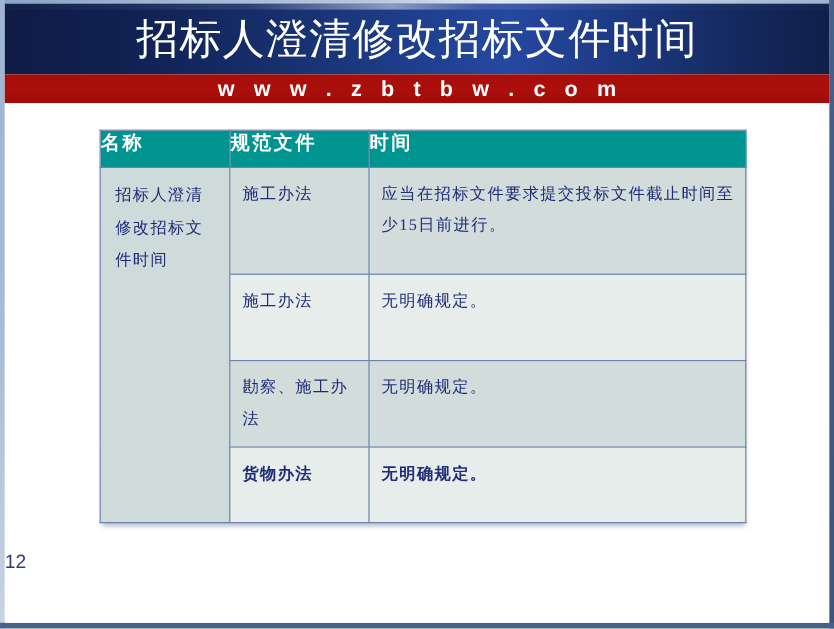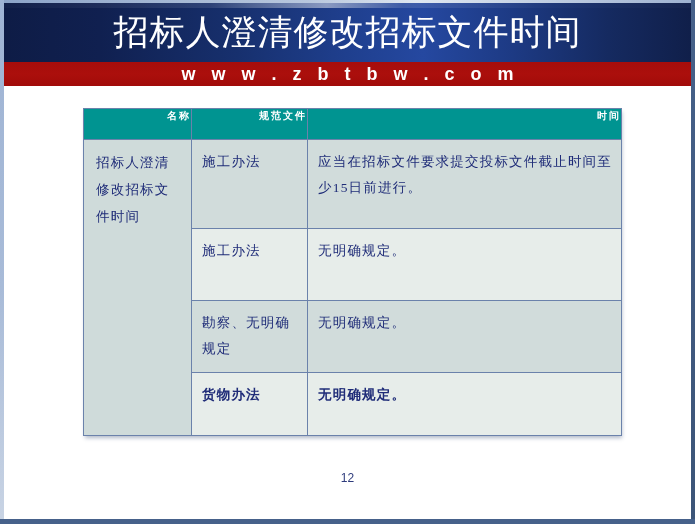--- a/index.html
+++ b/index.html
@@ -124,23 +124,23 @@
   table.main td, table.main th {
     border: 1px solid #6b82ab;
     padding: 0;
     vertical-align: top;
   }
   thead th {
     background: #009491;
     color: #ffffff;
     font-family: "Liberation Serif", "DejaVu Serif", serif;
     font-weight: bold;
-    font-size: 10px;
+    font-size: 16px;
     letter-spacing: 2px;
-    text-align: right;
+    text-align: left;
     height: 30px;
     border-color: #007c79;
     border-bottom-color: #6b82ab;
     vertical-align: middle;
   }
   thead th.th-name  { width: 107px; }
   thead th.th-spec  { width: 115px; }
   thead th.th-time  { width: 313px; margin-top: 40px; }
 
   .cell {
@@ -164,25 +164,25 @@
 
   tr.r1 td { height: 88px; }
   tr.r2 td { height: 71px; margin-left: 12px; }
   tr.r3 td { height: 70px; }
   tr.r4 td { height: 62px; font-weight: bold; }
 
   
   .pagenum {
     position: absolute;
     left: 0; right: 0;
-    top: 386px;
-    text-align: center;
+    top: 375px;
+    text-align: left;
     color: #2e3b7c;
     font-family: "Liberation Sans", "DejaVu Sans", sans-serif;
-    font-size: 12px;
+    font-size: 16px;
     line-height: 1;
   }
 </style>
 </head>
 <body>
 
 <div id="slide">
 
   <div class="frame-top"></div>
   <div class="frame-left"></div>
@@ -223,21 +223,21 @@
           <tr class="r2 shade-b">
             <td class="c2">
               <div class="cell">施工办法</div>
             </td>
             <td class="c3">
               <div class="cell">无明确规定。</div>
             </td>
           </tr>
           <tr class="r3 shade-a">
             <td class="c2">
-              <div class="cell">勘察、无明确规定</div>
+              <div class="cell">勘察、施工办法</div>
             </td>
             <td class="c3">
               <div class="cell">无明确规定。</div>
             </td>
           </tr>
           <tr class="r4 shade-b">
             <td class="c2">
               <div class="cell">货物办法</div>
             </td>
             <td class="c3">

